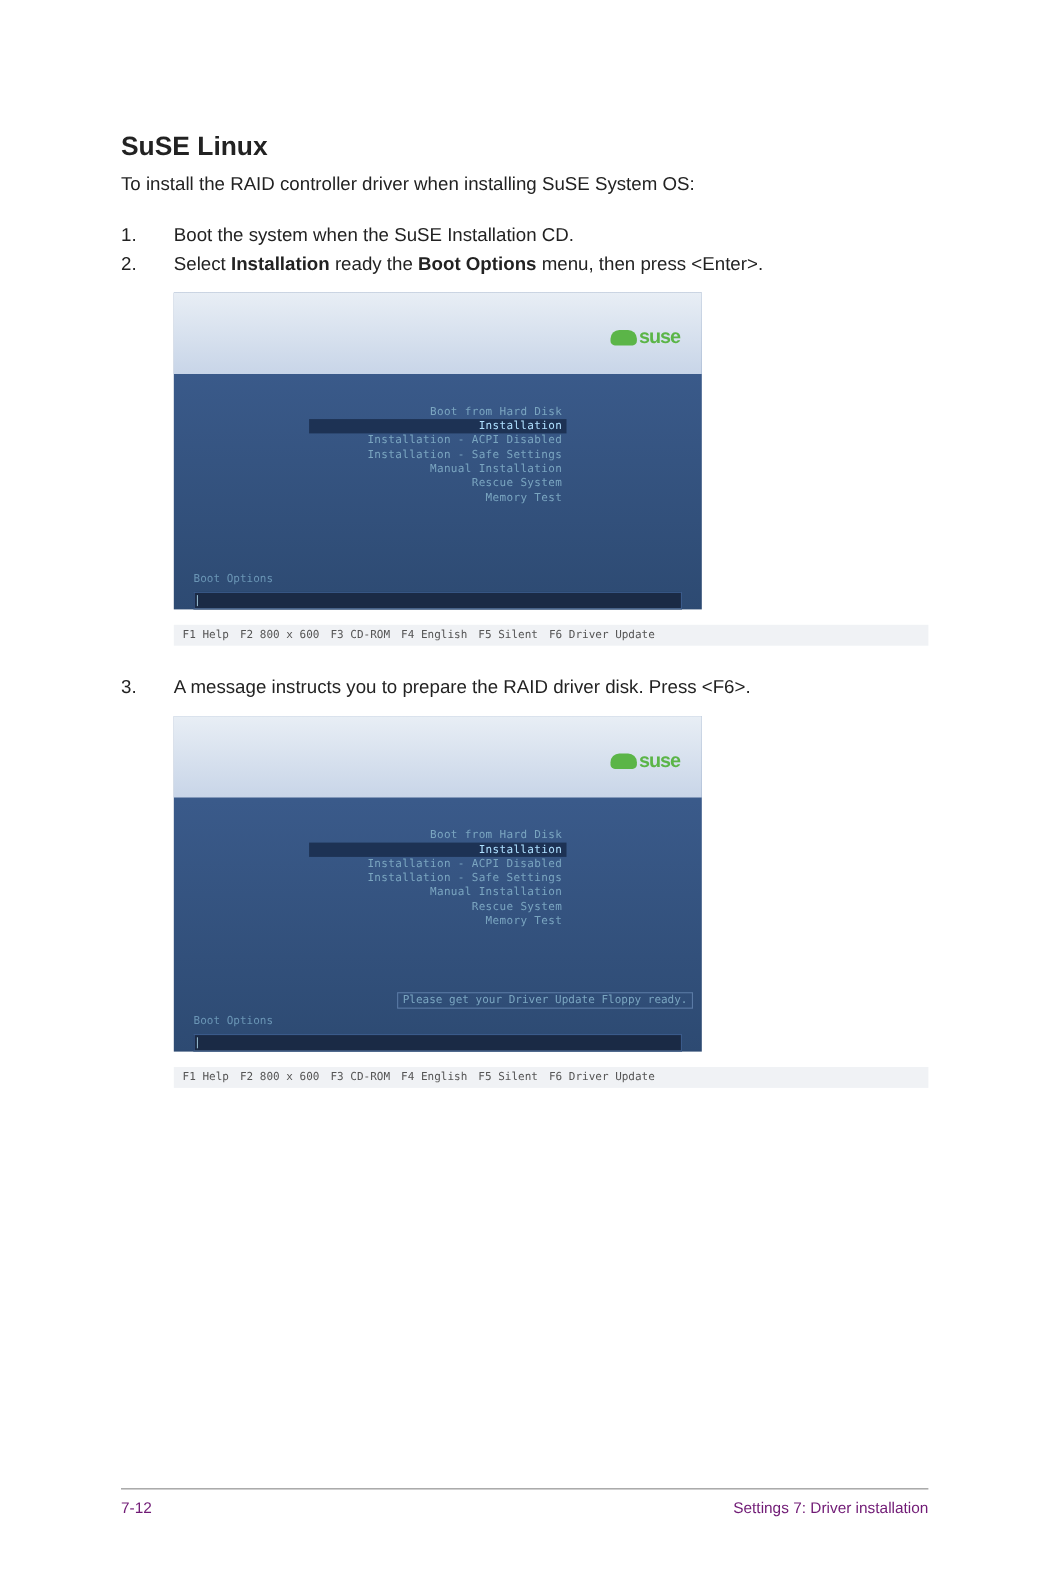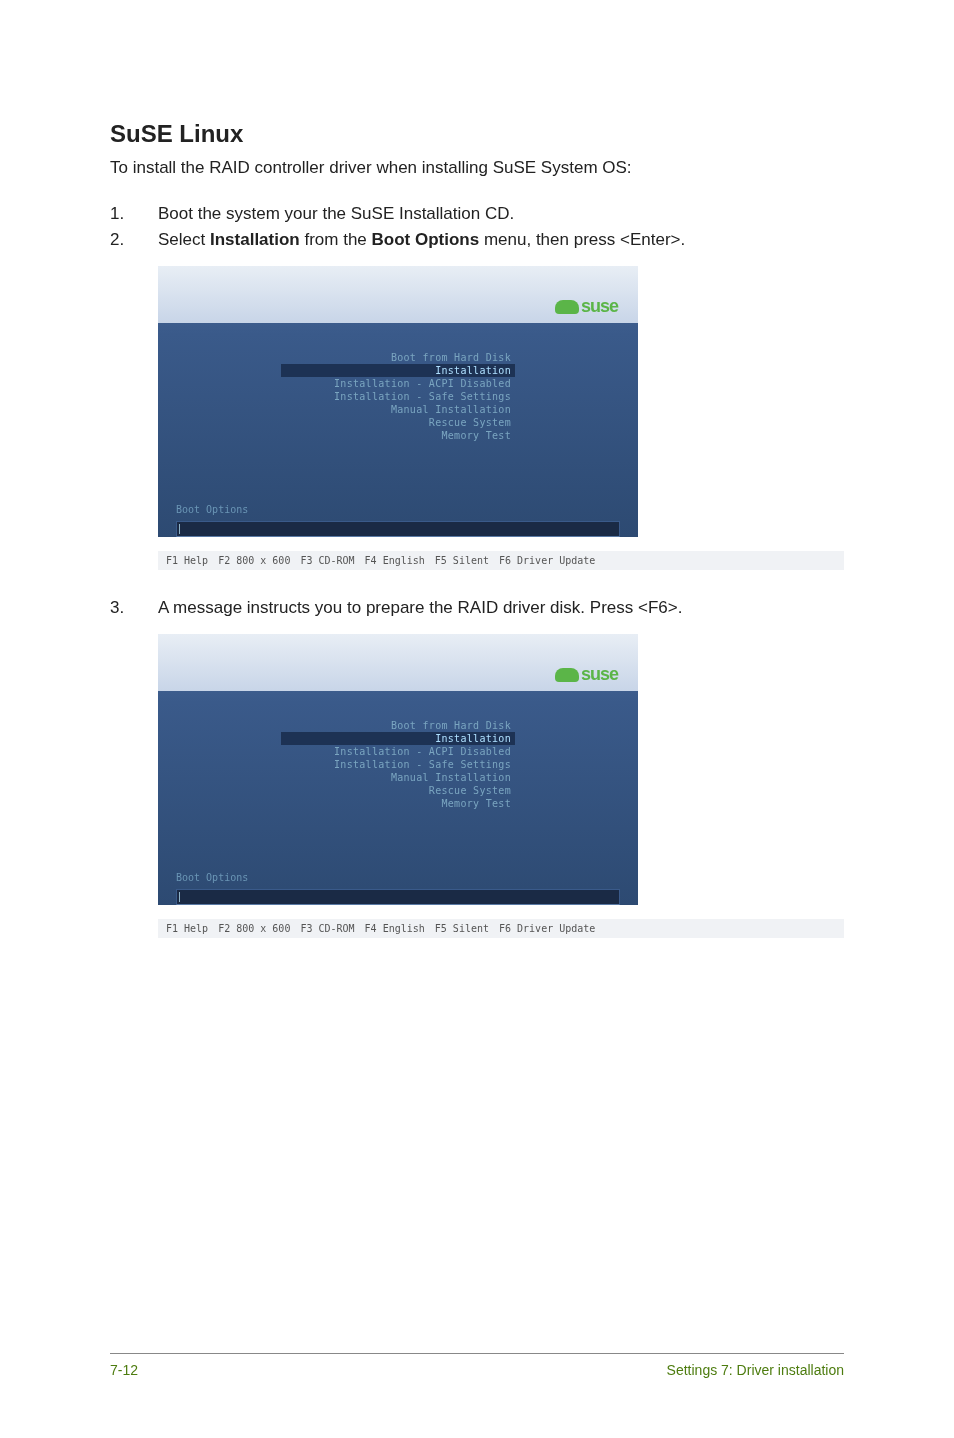--- a/index.html
+++ b/index.html
@@ -48,21 +48,21 @@
   }
   .suse-screen {
     width: 480px;
     background: linear-gradient(to bottom, #4a6a9a 0%, #3a5a8a 25%, #2d4a72 100%);
     position: relative;
     font-family: monospace;
     font-size: 10px;
     color: #8fb3c7;
   }
   .suse-header {
-    height: 57px;
+    height: 74px;
     background: linear-gradient(to bottom, #e8eef5, #c8d5e8);
     position: relative;
   }
   .suse-logo {
     position: absolute;
     right: 20px;
     top: 30px;
     font-weight: bold;
     font-size: 18px;
     color: #5bb548;
@@ -144,43 +144,43 @@
   .footer {
     position: absolute;
     bottom: 60px;
     left: 110px;
     right: 110px;
     border-top: 1px solid #888;
     padding-top: 8px;
     display: flex;
     justify-content: space-between;
     font-size: 14px;
-    color: #4d7c0f;
+    color: #701a75;
   }
   .clearfix::after {
     content: "";
     display: table;
     clear: both;
   }
 </style>
 </head>
 <body>
 
 <h2 class="heading">SuSE Linux</h2>
 <p class="intro-text">To install the RAID controller driver when installing SuSE System OS:</p>
 
 <div class="list-item">
   <span class="list-num">1.</span>
-  <span class="list-text">Boot the system your the SuSE Installation CD.</span>
+  <span class="list-text">Boot the system when the SuSE Installation CD.</span>
 </div>
 
 <div class="list-item">
   <span class="list-num">2.</span>
   <span class="list-text">
-    <span>Select </span><span class="bold">Installation</span><span> from the </span><span class="bold">Boot Options</span><span> menu, then press &lt;Enter&gt;.</span>
+    <span>Select </span><span class="bold">Installation</span><span> ready the </span><span class="bold">Boot Options</span><span> menu, then press &lt;Enter&gt;.</span>
   </span>
 </div>
 
 <div class="screenshot-container">
   <div class="suse-screen">
     <div class="suse-header">
       <span class="suse-logo">suse</span>
     </div>
     <div class="boot-menu">
       <div class="menu-item">Boot from Hard Disk</div>
@@ -216,20 +216,23 @@
     </div>
     <div class="boot-menu">
       <div class="menu-item">Boot from Hard Disk</div>
       <div class="menu-item selected">Installation</div>
       <div class="menu-item">Installation - ACPI Disabled</div>
       <div class="menu-item">Installation - Safe Settings</div>
       <div class="menu-item">Manual Installation</div>
       <div class="menu-item">Rescue System</div>
       <div class="menu-item">Memory Test</div>
     </div>
+    <div class="clearfix">
+      <div class="driver-prompt">Please get your Driver Update Floppy ready.</div>
+    </div>
     <div class="boot-options-label">Boot Options</div>
     <div class="input-bar"></div>
   </div>
   <div class="fkey-bar">
     <span>F1 Help</span>
     <span>F2 800 x 600</span>
     <span>F3 CD-ROM</span>
     <span>F4 English</span>
     <span>F5 Silent</span>
     <span>F6 Driver Update</span>

